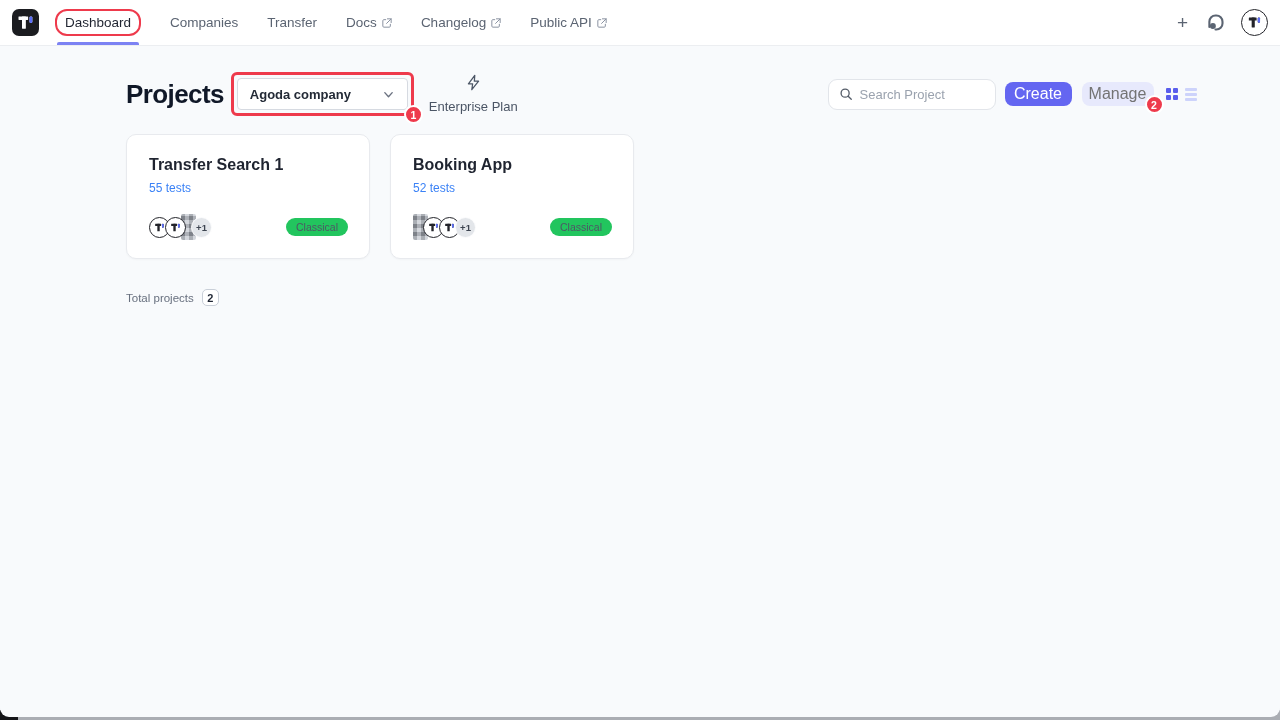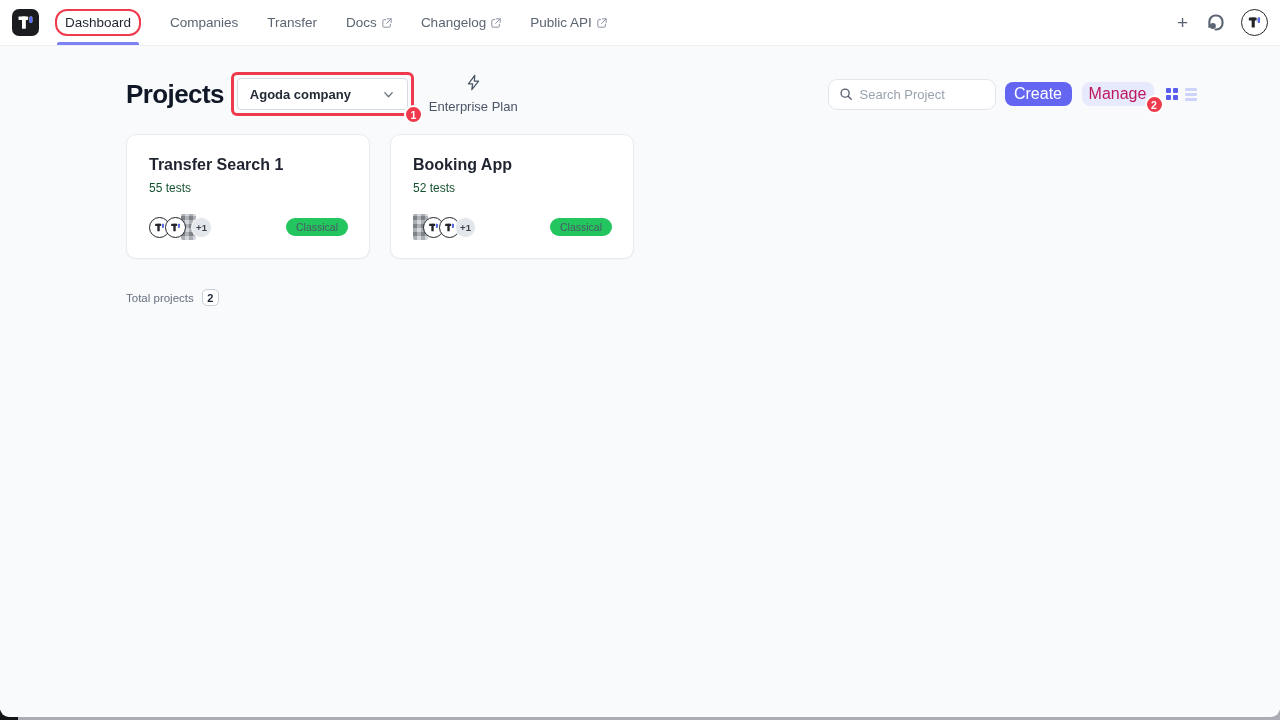--- a/index.html
+++ b/index.html
@@ -54,36 +54,36 @@
   .header-actions { margin-left:auto; display:flex; align-items:center; }
   .search-box { width:168px; height:31px; background:#fff; border:1px solid #e2e5ea;
                 border-radius:9px; display:flex; align-items:center; padding:0 10px; gap:7px; }
   .search-box input { border:none; outline:none; width:110px; font-size:13px; color:#374151;
                       font-family:"Liberation Sans", sans-serif; background:transparent; }
   .search-box input::placeholder { color:#9aa2ae; }
   .btn { height:24px; border:none; border-radius:8px; font-size:16px; cursor:pointer;
          font-family:"Liberation Sans", sans-serif; }
   .btn-create { width:67px; margin-left:9px; background:#6466f1; color:#fff; font-weight:500; }
   .btn-manage-wrap { position:relative; margin-left:10px; }
-  .btn-manage { width:72px; background:#e7e9fc; color:#be185d; font-weight:500; }
+  .btn-manage { width:72px; background:#e7e9fc; color:#737373; font-weight:500; }
   .badge-2 { right:-10px; bottom:-8px; }
   .view-toggles { display:flex; align-items:center; gap:7px; margin-left:12px; }
   .grid-ic { display:grid; grid-template-columns:5.5px 5.5px; grid-template-rows:5.5px 5.5px;
              gap:1.5px; cursor:pointer; }
   .grid-ic i { background:#5a5eec; border-radius:1px; }
   .list-ic { display:flex; flex-direction:column; gap:2px; cursor:pointer; }
   .list-ic i { width:12px; height:3px; background:#cdd3fb; border-radius:1px; }
 
   
   .cards { display:flex; gap:20px; margin-top:18px; }
   .card { width:244px; height:125px; background:#fff; border:1px solid #e8eaee;
           border-radius:10px; padding:21px 21px 18px 22px; cursor:pointer;
           box-shadow:0 1px 2px rgba(16,24,40,0.03); display:flex; flex-direction:column; }
   .card-title { font-size:16px; font-weight:600; color:#1f2430; }
-  .card-tests { font-size:12px; color:#14532d; margin-top:7px; }
+  .card-tests { font-size:12px; color:#3b82f6; margin-top:7px; }
   .card-bottom { margin-top:auto; display:flex; align-items:center; }
   .av-row { display:flex; align-items:center; }
   .av { width:21px; height:21px; border-radius:50%; flex:none; }
   .av + .av, .av + .av-blur, .av-blur + .av { margin-left:-5px; }
   .av-logo { background:#fff; border:1.6px solid #23242a; display:flex; align-items:center;
              justify-content:center; position:relative; z-index:1; }
   .av-blur { width:15px; height:26px; flex:none; border-radius:2px; position:relative; z-index:0;
              background:
                repeating-linear-gradient(0deg, rgba(255,255,255,0.25) 0 4px, rgba(0,0,0,0.12) 4px 8px),
                repeating-linear-gradient(90deg, #8f949c 0 4px, #c6cad1 4px 8px); }

